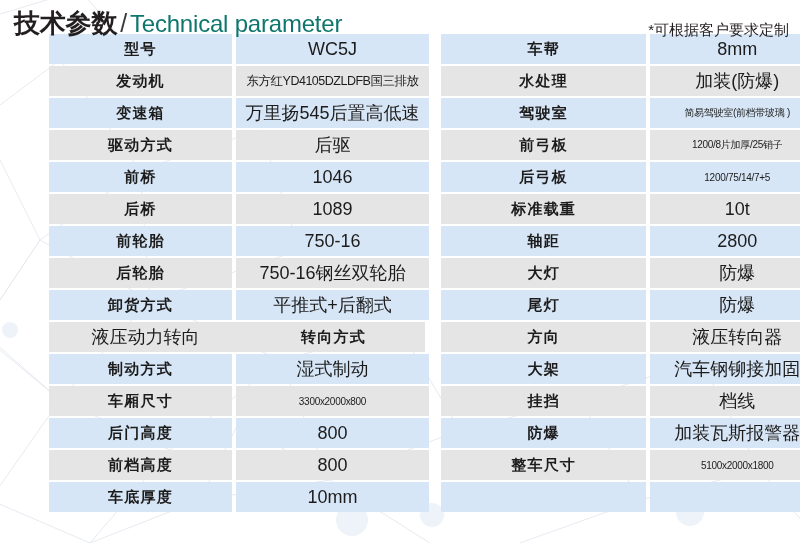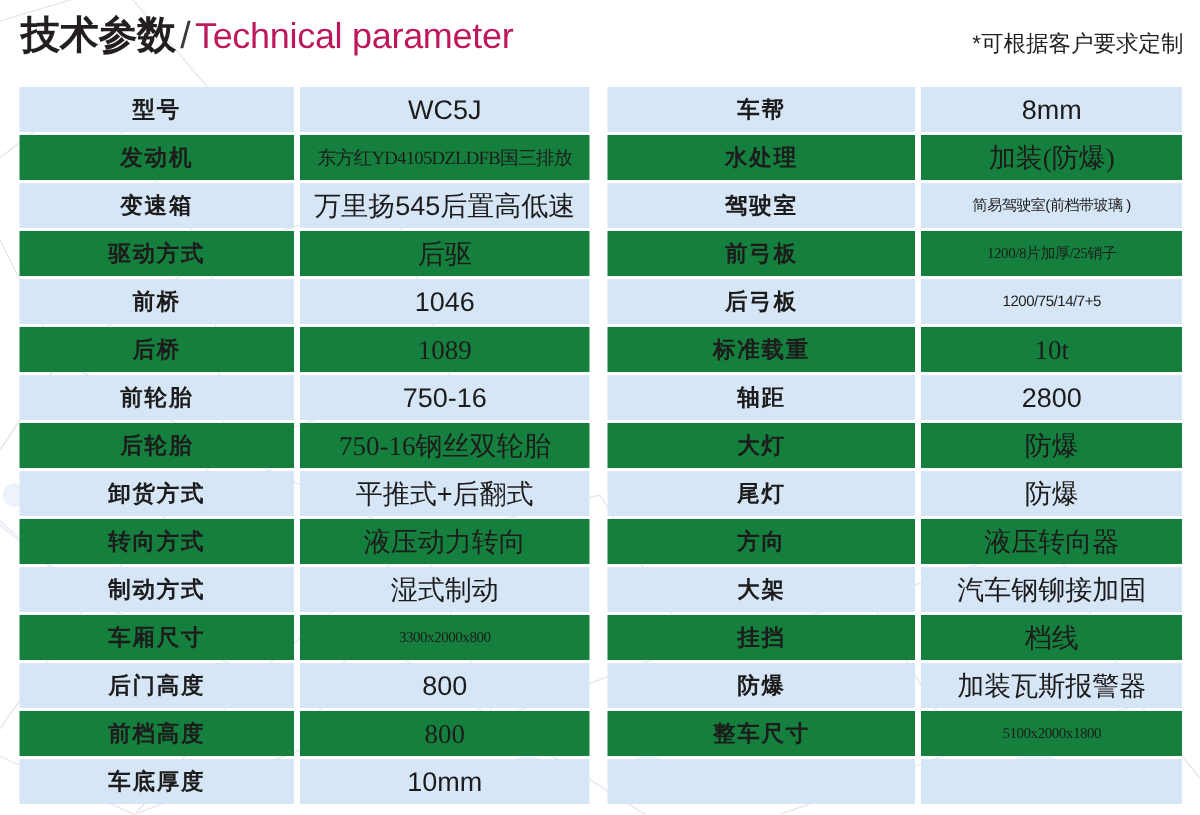--- a/index.html
+++ b/index.html
@@ -47,51 +47,52 @@
     font-size: 26px;
   }
   #page-title .sep {
     font-weight: normal;
     color: #3a3a3a;
     padding: 0 3px;
   }
   #page-title .en {
     font-weight: normal;
     font-size: 24px;
-    color: #be185d;
+    color: #0f766e;
   }
   #header-note {
     position: absolute;
     right: 11px;
     top: 20px;
     font-size: 15px;
     line-height: 20px;
     color: #231f20;
     white-space: nowrap;
     font-weight: 500;
   }
 
   
   .spec-table {
     position: absolute;
-    top: 57px;
+    top: 33px;
     z-index: 1;
     border-collapse: separate;
     border-spacing: 0;
+    margin-left: 36px;
   }
   #spec-table-left  { left: 13px;  width: 380px; }
   #spec-table-right { left: 405px; width: 383px; }
 
   .spec-row {
     display: flex;
     height: 32px;
     margin-bottom: 0px;
   }
   .spec-row.blue  .cell { background: #d7e6f6; }
-  .spec-row.gray  .cell { background: #15803d; font-family: Liberation Serif, serif; }
+  .spec-row.gray  .cell { background: #e5e5e5; }
 
   .cell {
     display: flex;
     align-items: center;
     justify-content: center;
     height: 30px;
     margin-top: 1px;
     margin-bottom: 1px;
     color: #1c1c1c;
     text-align: center;
@@ -189,22 +190,22 @@
     </div>
     <div class="spec-row gray">
       <div class="cell cell-label">后轮胎</div>
       <div class="cell cell-value">750-16钢丝双轮胎</div>
     </div>
     <div class="spec-row blue">
       <div class="cell cell-label">卸货方式</div>
       <div class="cell cell-value">平推式+后翻式</div>
     </div>
     <div class="spec-row gray">
+      <div class="cell cell-value">液压动力转向</div>
       <div class="cell cell-label">转向方式</div>
-      <div class="cell cell-value">液压动力转向</div>
     </div>
     <div class="spec-row blue">
       <div class="cell cell-label">制动方式</div>
       <div class="cell cell-value">湿式制动</div>
     </div>
     <div class="spec-row gray">
       <div class="cell cell-label">车厢尺寸</div>
       <div class="cell cell-value tight">3300x2000x800</div>
     </div>
     <div class="spec-row blue">

